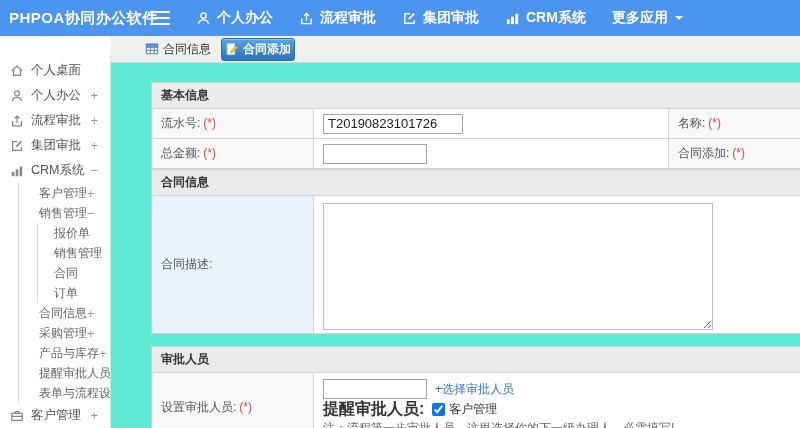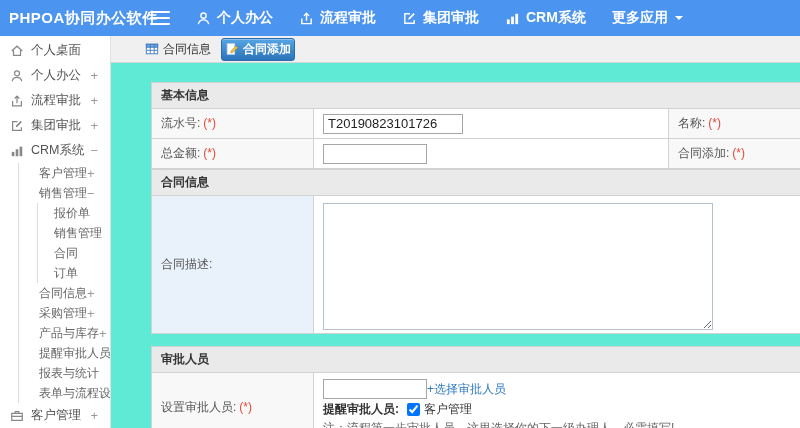--- a/index.html
+++ b/index.html
@@ -55,23 +55,23 @@
   .serial { width:140px; }
   .amount { width:104px; }
   .apv-input { width:104px; vertical-align:middle; }
   td.inp { background:#fff; }
   .t2 td.desc-cell { background:#fff; vertical-align:top; }
   textarea.desc { width:390px; height:127px; border:1px solid #b4c2cf; resize:both; margin:7px 0 0 0; font-family:"Liberation Sans",sans-serif; font-size:12px; }
   .gap { height:12px; }
   .t3 td.lbl { height:51px; vertical-align:middle; }
   .t3 td.apv-cell { background:#fff; padding:4px 9px; vertical-align:top; }
   .apv-line1 { display:flex; align-items:center; height:24px; }
-  .link { color:#2e7ac1; text-decoration:none; font-size:12px; margin-left:0; cursor:pointer; }
+  .link { color:#2e7ac1; text-decoration:none; font-size:12px; margin-left:8px; cursor:pointer; }
   .apv-line2 { height:17px; display:flex; align-items:center; color:#333; }
-  .apv-line2 b { font-size:12px; }
+  .apv-line2 b { font-size:16px; }
   .apv-line2 input { margin:0 4px 0 8px; }
   .apv-note { color:#666; font-size:12px; margin-top:2px; white-space:nowrap; }
 </style>
 </head>
 <body>
 
 <header class="topbar">
   <div class="logo">PHPOA协同办公软件</div>
   <div class="hamburger">
       <span></span>
@@ -210,23 +210,20 @@
       </div>
       <div class="s-item lv1">
         <span class="slabel">产品与库存</span>
         <span class="expand">+</span>
       </div>
       <div class="s-item lv1">
         <span class="slabel">提醒审批人员</span>
         <span class="expand">+</span>
       </div>
       <div class="s-item lv1">
-        <span class="slabel">报表与统计</span>
-      </div>
-      <div class="s-item lv1">
         <span class="slabel">表单与流程设置</span>
 
       </div>
     </div>
 
     <div class="s-item lv0">
       <span class="sicon">
           <svg viewBox="0 0 16 16">
             <rect x="2" y="5" width="12" height="8" fill="none" stroke="currentColor" stroke-width="1.4"></rect>
             <path d="M6 5V3h4v2M2 8.5h12" fill="none" stroke="currentColor" stroke-width="1.4"></path>

